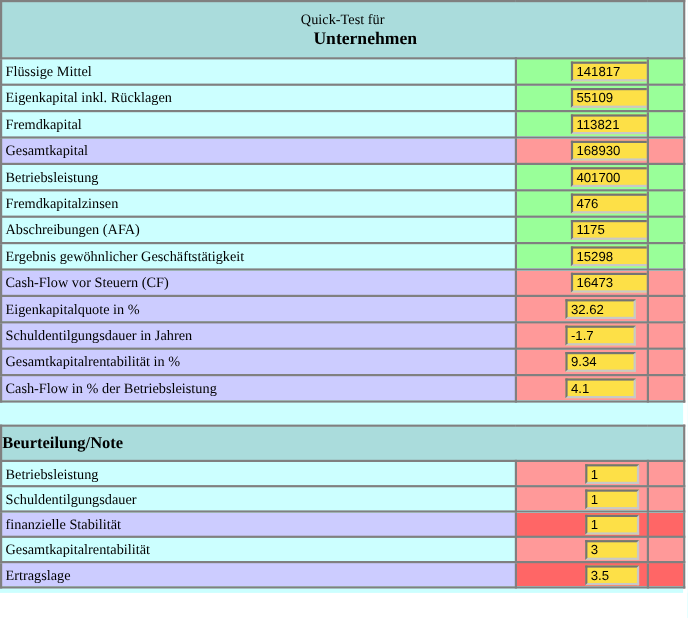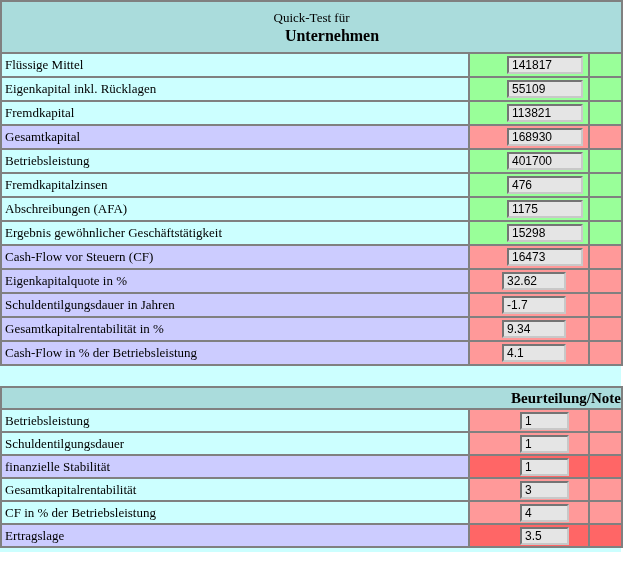--- a/index.html
+++ b/index.html
@@ -31,22 +31,22 @@
     background: var(--c-teal);
     text-align: center;
     height: 52px;
     vertical-align: middle;
   }
   .t1-header-line1 { font-size: 13px; line-height: 16px; }
   .t1-header-line2 { font-size: 16px; font-weight: bold; line-height: 19px; margin-left: 41px; }
 
   .t2-header-cell {
     background: var(--c-teal);
-    text-align: right;
-    height: 22px;
+    text-align: left;
+    height: 32px;
     vertical-align: middle;
     font-size: 15px;
     font-weight: bold;
   }
 
   .label-cell {
     font-size: 13px;
     padding-left: 3px;
     height: 24px;
     vertical-align: middle;
@@ -63,26 +63,27 @@
   .bg-red      { background: var(--c-red); }
 
   .value-cell { vertical-align: middle; }
   .pad-lg { padding-left: 37px; }
   .pad-md { padding-left: 32px; }
   .pad-sm { padding-left: 50px; }
 
   .val-input {
     display: block;
     height: 18px;
-    background: #e5e5e5;
+    background: #fde047;
     border: 2px inset #c8c8c8;
     font-family: "Liberation Sans", "DejaVu Sans", sans-serif;
     font-size: 12px;
     padding-left: 3px;
     color: #000000;
+    margin-left: 12px;
   }
   .w-lg { width: 76px; }
   .w-md { width: 64px; }
   .w-sm { width: 49px; }
 
   .gap-band { height: 20px; }
 </style>
 </head>
 <body>
 
@@ -229,27 +230,20 @@
     <td class="right-cell bg-redmed"></td>
   </tr>
         <tr>
     <td class="label-cell bg-cyan">Gesamtkapitalrentabilität</td>
     <td class="value-cell bg-salmon pad-sm">
       <input type="text" class="val-input w-sm" value="3" style="">
     </td>
     <td class="right-cell bg-salmon"></td>
   </tr>
         <tr>
-    <td class="label-cell bg-cyan">CF in % der Betriebsleistung</td>
-    <td class="value-cell bg-salmon pad-sm">
-      <input type="text" class="val-input w-sm" value="4" style="">
-    </td>
-    <td class="right-cell bg-salmon"></td>
-  </tr>
-        <tr>
     <td class="label-cell bg-lavender bold">Ertragslage</td>
     <td class="value-cell bg-redmed pad-sm">
       <input type="text" class="val-input w-sm" value="3.5" style="">
     </td>
     <td class="right-cell bg-redmed"></td>
   </tr>
       </tbody>
   </table>
 
 </div>

